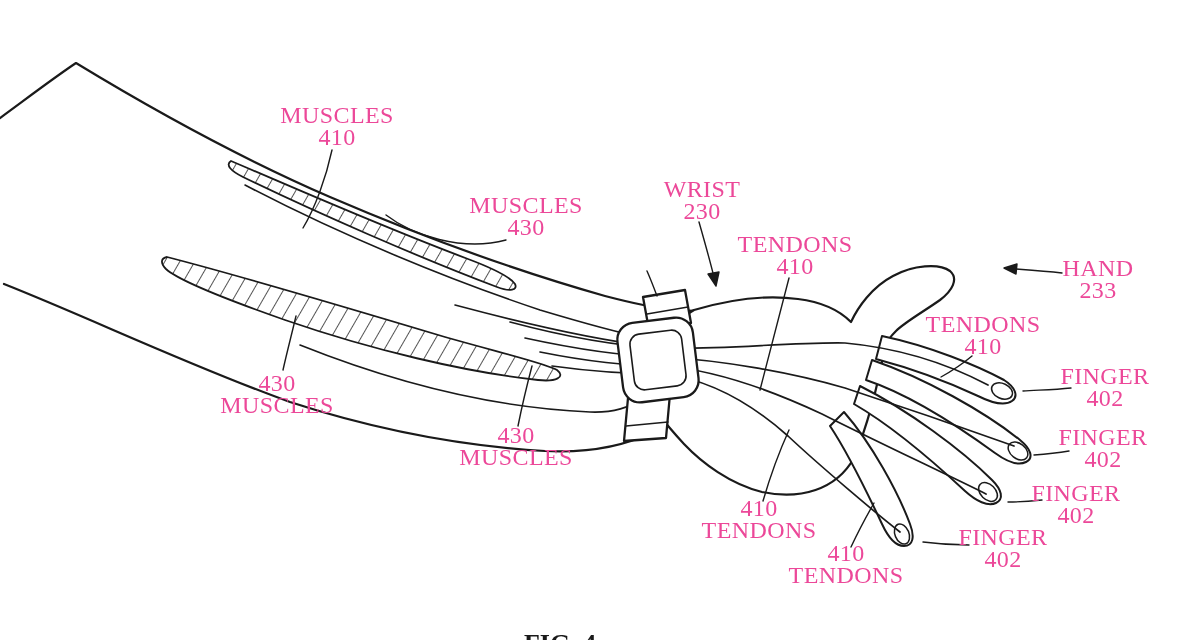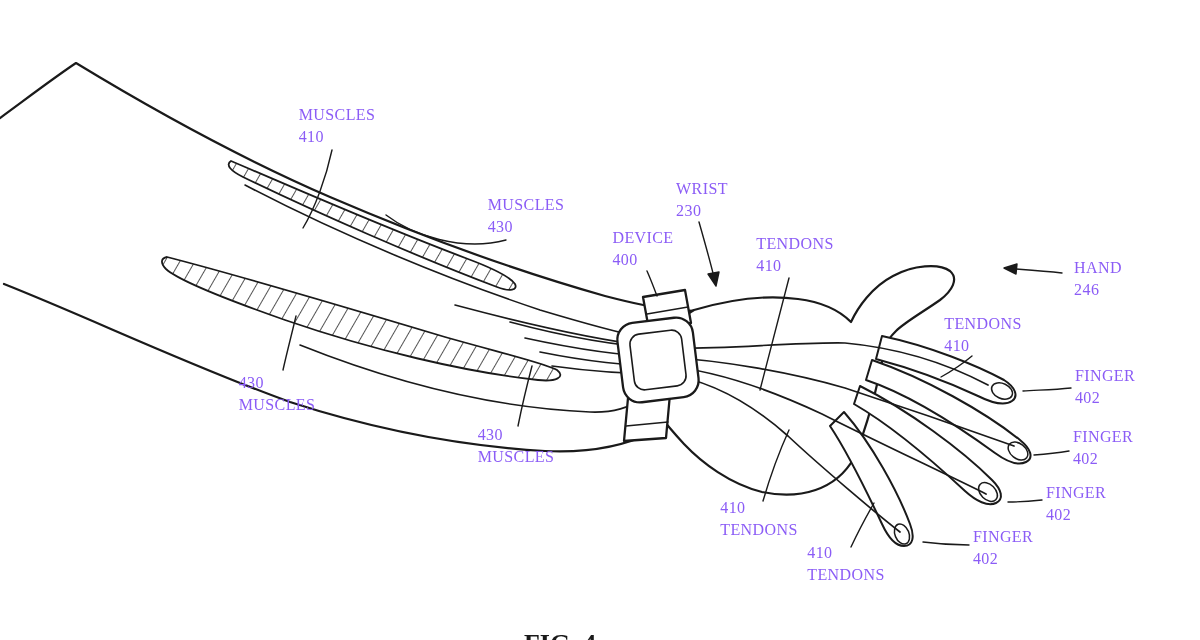--- a/index.html
+++ b/index.html
@@ -8,24 +8,25 @@
     width: 1200px;
     height: 640px;
     background: #ffffff;
     overflow: hidden;
     font-family: "Liberation Serif", serif;
   }
   .canvas svg { position: absolute; left: 0; top: 0; }
   .lbl {
     position: absolute;
     transform: translateX(-50%);
-    font-size: 16px;
+    text-align: center;
+    font-size: 24px;
     line-height: 22px;
     letter-spacing: 0.4px;
-    color: #8b5cf6;
+    color: #ec4899;
     white-space: nowrap;
     user-select: none;
   }
   .caption {
     position: absolute;
     transform: translateX(-50%);
     font-size: 26px;
     font-weight: bold;
     color: #1a1a1a;
     white-space: nowrap;
@@ -121,31 +122,27 @@
     <div>410</div>
   </div>
   <div class="lbl" style="left:526px; top:194px">
     <div>MUSCLES</div>
     <div>430</div>
   </div>
   <div class="lbl" style="left:702px; top:178px">
     <div>WRIST</div>
     <div>230</div>
   </div>
-  <div class="lbl" style="left:643px; top:227px">
-    <div>DEVICE</div>
-    <div>400</div>
-  </div>
   <div class="lbl" style="left:795px; top:233px">
     <div>TENDONS</div>
     <div>410</div>
   </div>
   <div class="lbl" style="left:1098px; top:257px">
     <div>HAND</div>
-    <div>246</div>
+    <div>233</div>
   </div>
   <div class="lbl" style="left:983px; top:313px">
     <div>TENDONS</div>
     <div>410</div>
   </div>
   <div class="lbl" style="left:1105px; top:365px">
     <div>FINGER</div>
     <div>402</div>
   </div>
   <div class="lbl" style="left:277px; top:372px">

